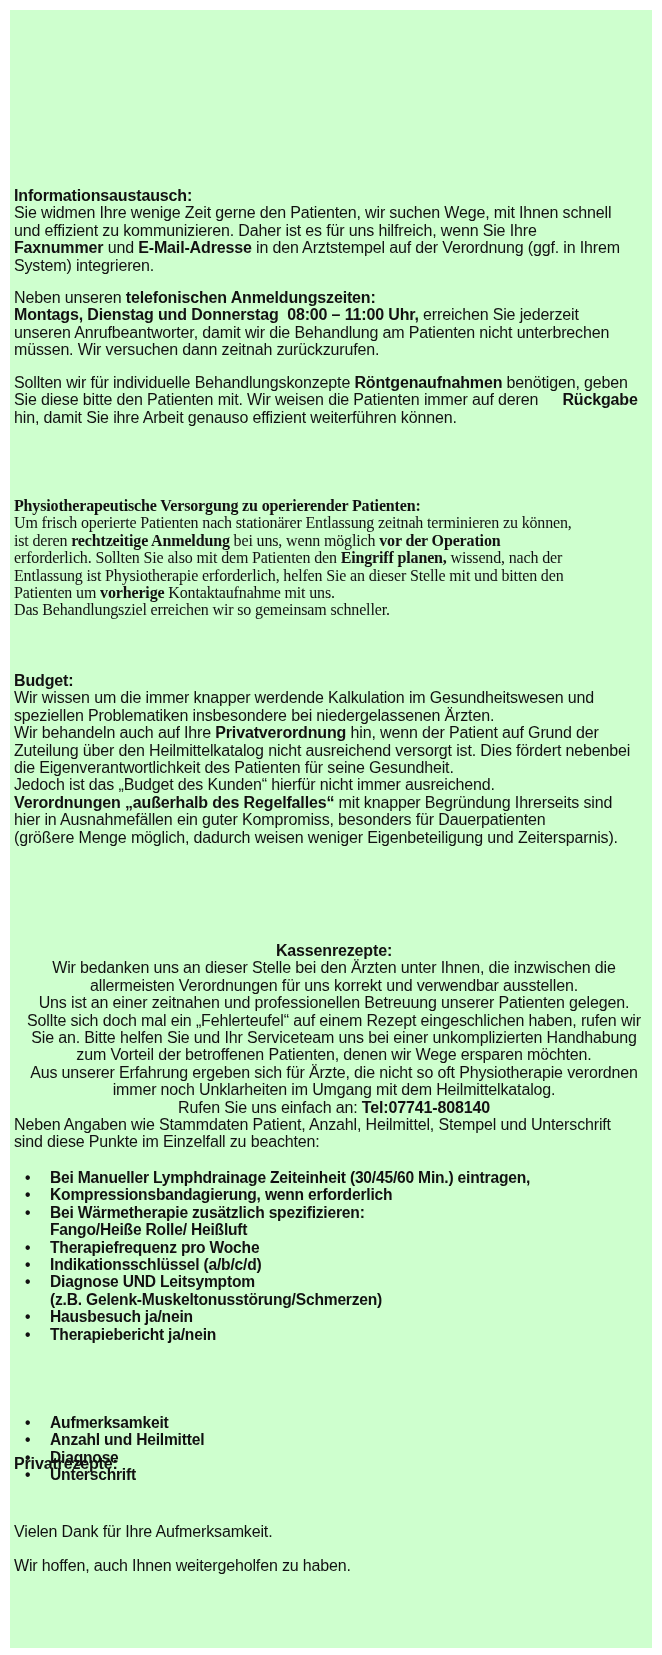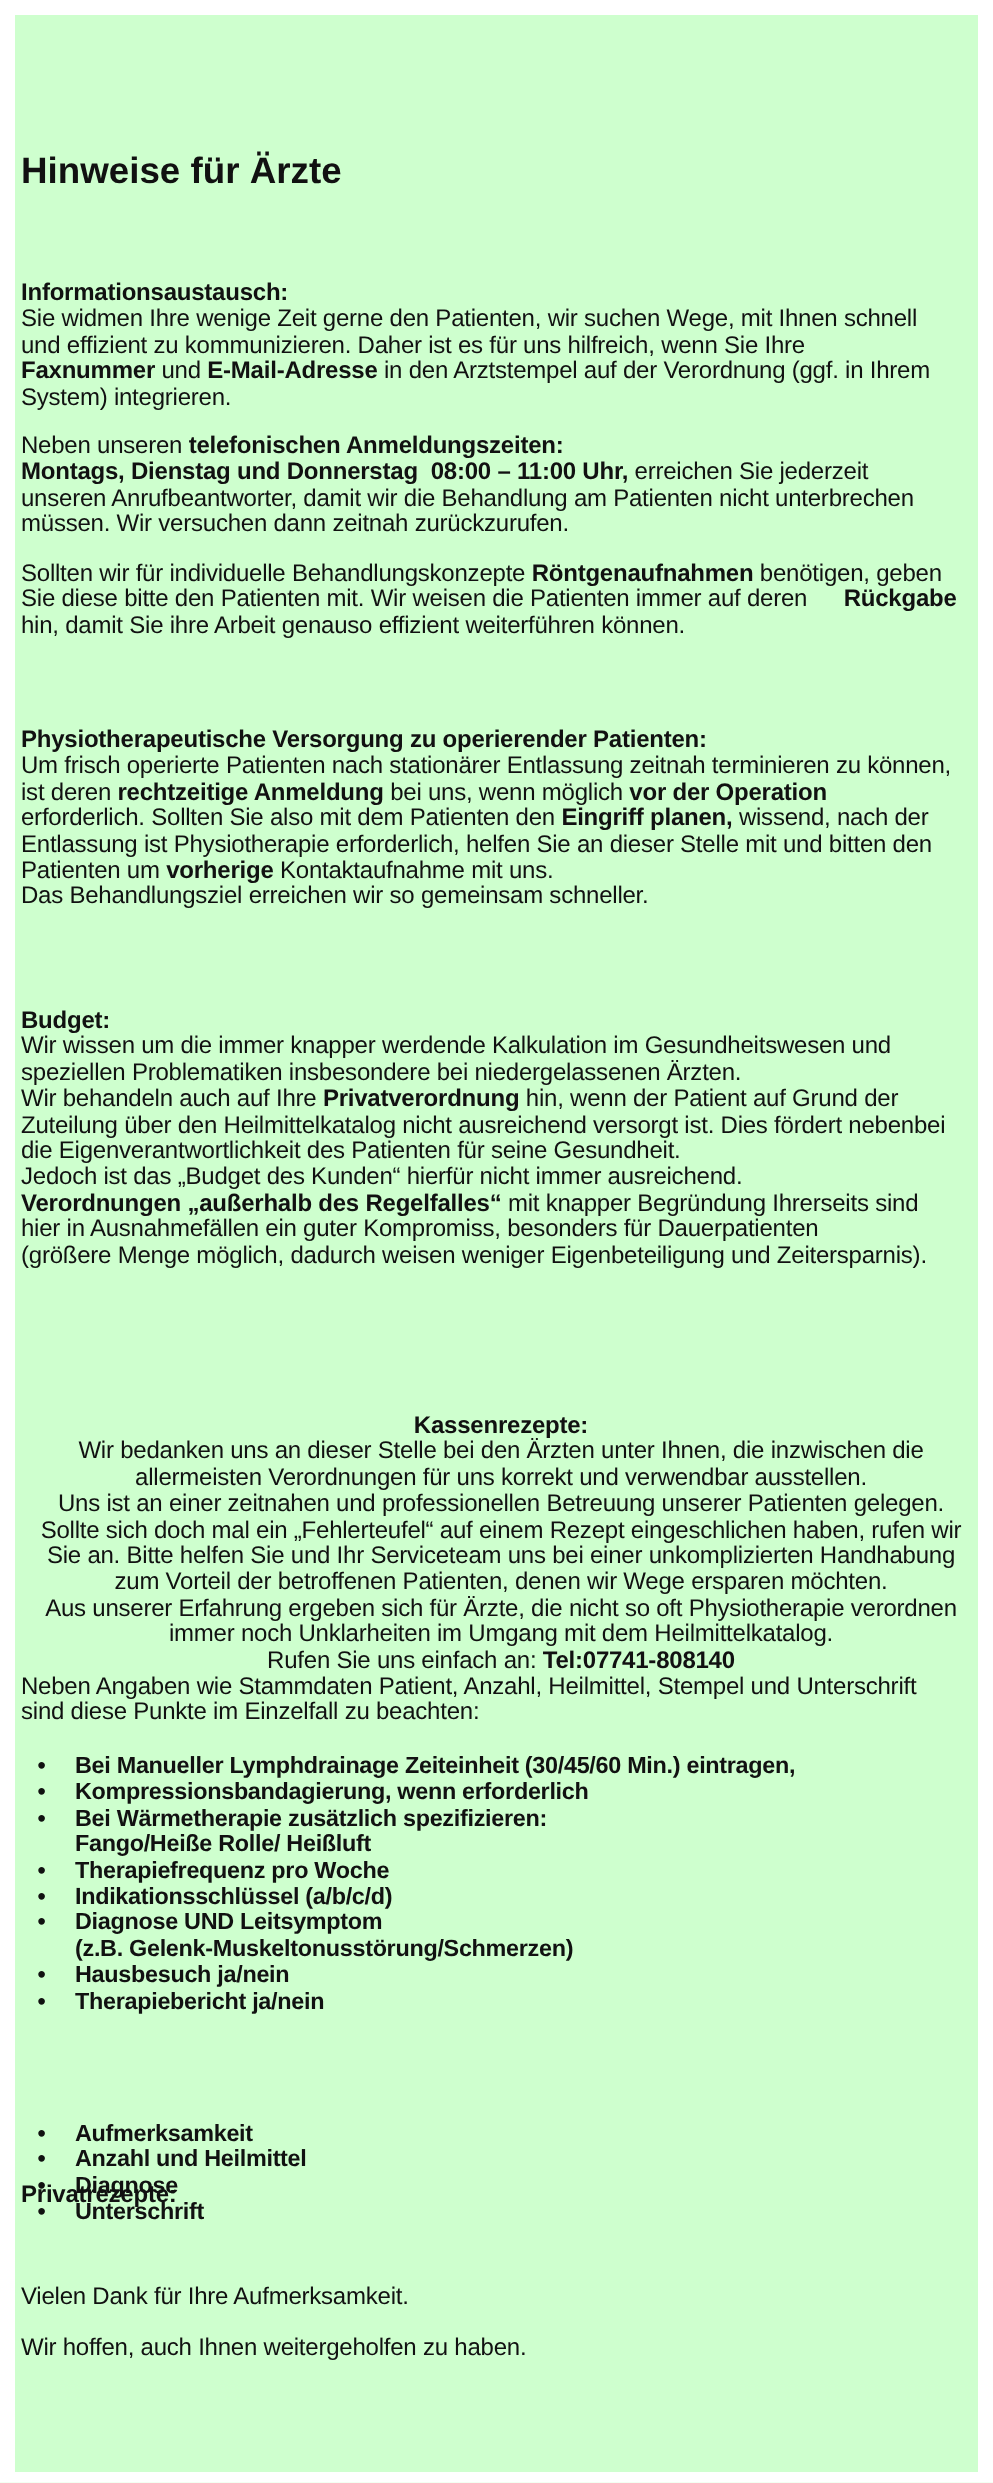--- a/index.html
+++ b/index.html
@@ -12,21 +12,20 @@
   .line b { font-weight: bold; }
   .list { position: absolute; left: 0; width: 640px; }
   .li { position: relative; height: 17.4px; line-height: 17.4px; font-size: 15.6px; font-weight: bold; white-space: nowrap; letter-spacing: -0.2px; }
   .li .bullet { position: absolute; left: 15px; font-weight: bold; }
   .li .txt { position: absolute; left: 40px; }
 </style>
 </head>
 <body>
 
 <div class="page" style="background: rgb(206, 255, 206);">
-  <h1 class="heading">Hinweise für Ärzte</h1>
 
   <div class="block" style="top:177px;">
     <div class="line"><b>Informationsaustausch:</b></div>
     <div>
         <div class="line"><span style="white-space: pre;">Sie widmen Ihre wenige Zeit gerne den Patienten, wir suchen Wege, mit Ihnen schnell</span></div>
         <div class="line"><span style="white-space: pre;">und effizient zu kommunizieren. Daher ist es für uns hilfreich, wenn Sie Ihre</span></div>
         <div class="line"><b style="white-space: pre;">Faxnummer</b><span style="white-space: pre;"> und </span><b style="white-space: pre;">E-Mail-Adresse</b><span style="white-space: pre;"> in den Arztstempel auf der Verordnung (ggf. in Ihrem</span></div>
         <div class="line"><span style="white-space: pre;">System) integrieren.</span></div>
       </div>
   </div>
@@ -41,21 +40,21 @@
   </div>
 
   <div class="block" style="top:364px;">
     <div>
         <div class="line"><span style="white-space: pre;">Sollten wir für individuelle Behandlungskonzepte </span><b style="white-space: pre;">Röntgenaufnahmen</b><span style="white-space: pre;"> benötigen, geben</span></div>
         <div class="line"><span style="white-space: pre;">Sie diese bitte den Patienten mit. Wir weisen die Patienten immer auf deren </span><b style="white-space: pre; margin-left: 20px;">Rückgabe</b></div>
         <div class="line"><span style="white-space: pre;">hin, damit Sie ihre Arbeit genauso effizient weiterführen können.</span></div>
       </div>
   </div>
 
-  <div class="block" style="top:475px;">
+  <div class="block" style="top:487px;font-family:Liberation Serif, serif;">
     <div class="line"><b>Physiotherapeutische Versorgung zu operierender Patienten:</b></div>
     <div>
         <div class="line"><span style="white-space: pre;">Um frisch operierte Patienten nach stationärer Entlassung zeitnah terminieren zu können,</span></div>
         <div class="line"><span style="white-space: pre;">ist deren </span><b style="white-space: pre;">rechtzeitige Anmeldung</b><span style="white-space: pre;"> bei uns, wenn möglich </span><b style="white-space: pre;">vor der Operation</b></div>
         <div class="line"><span style="white-space: pre;">erforderlich. Sollten Sie also mit dem Patienten den </span><b style="white-space: pre;">Eingriff planen,</b><span style="white-space: pre;"> wissend, nach der</span></div>
         <div class="line"><span style="white-space: pre;">Entlassung ist Physiotherapie erforderlich, helfen Sie an dieser Stelle mit und bitten den</span></div>
         <div class="line"><span style="white-space: pre;">Patienten um </span><b style="white-space: pre;">vorherige</b><span style="white-space: pre;"> Kontaktaufnahme mit uns.</span></div>
         <div class="line"><span style="white-space: pre;">Das Behandlungsziel erreichen wir so gemeinsam schneller.</span></div>
       </div>
   </div>

